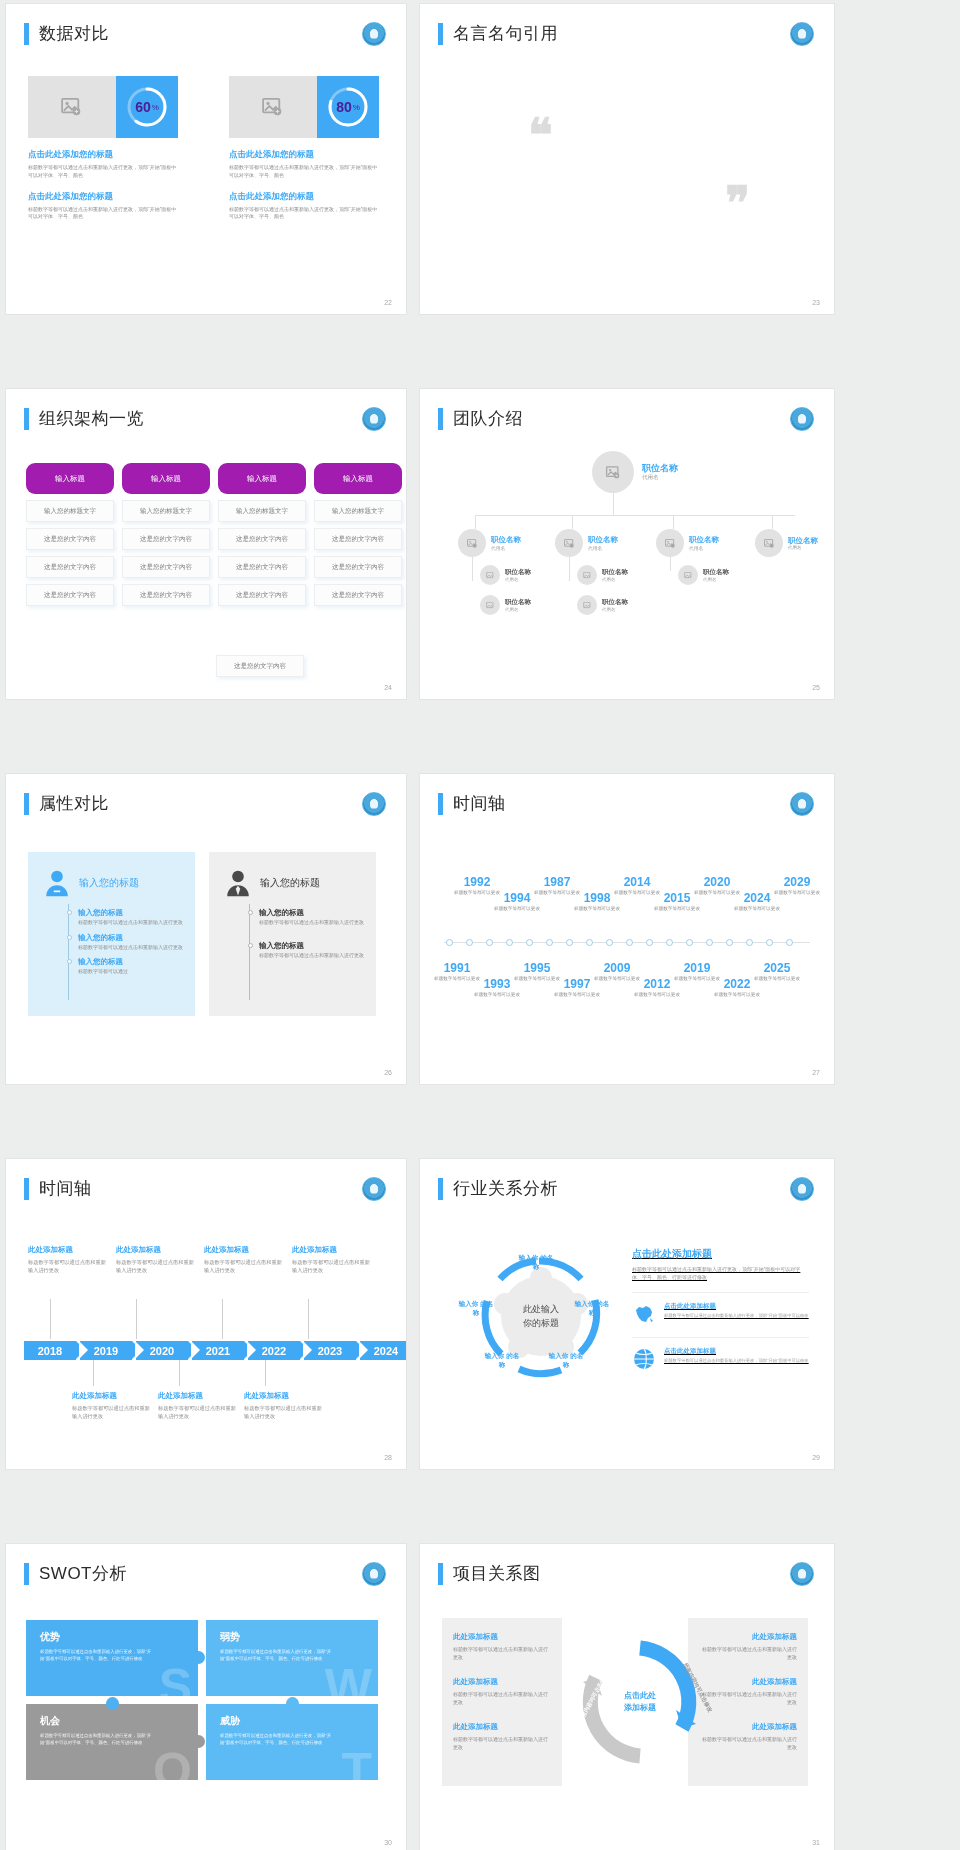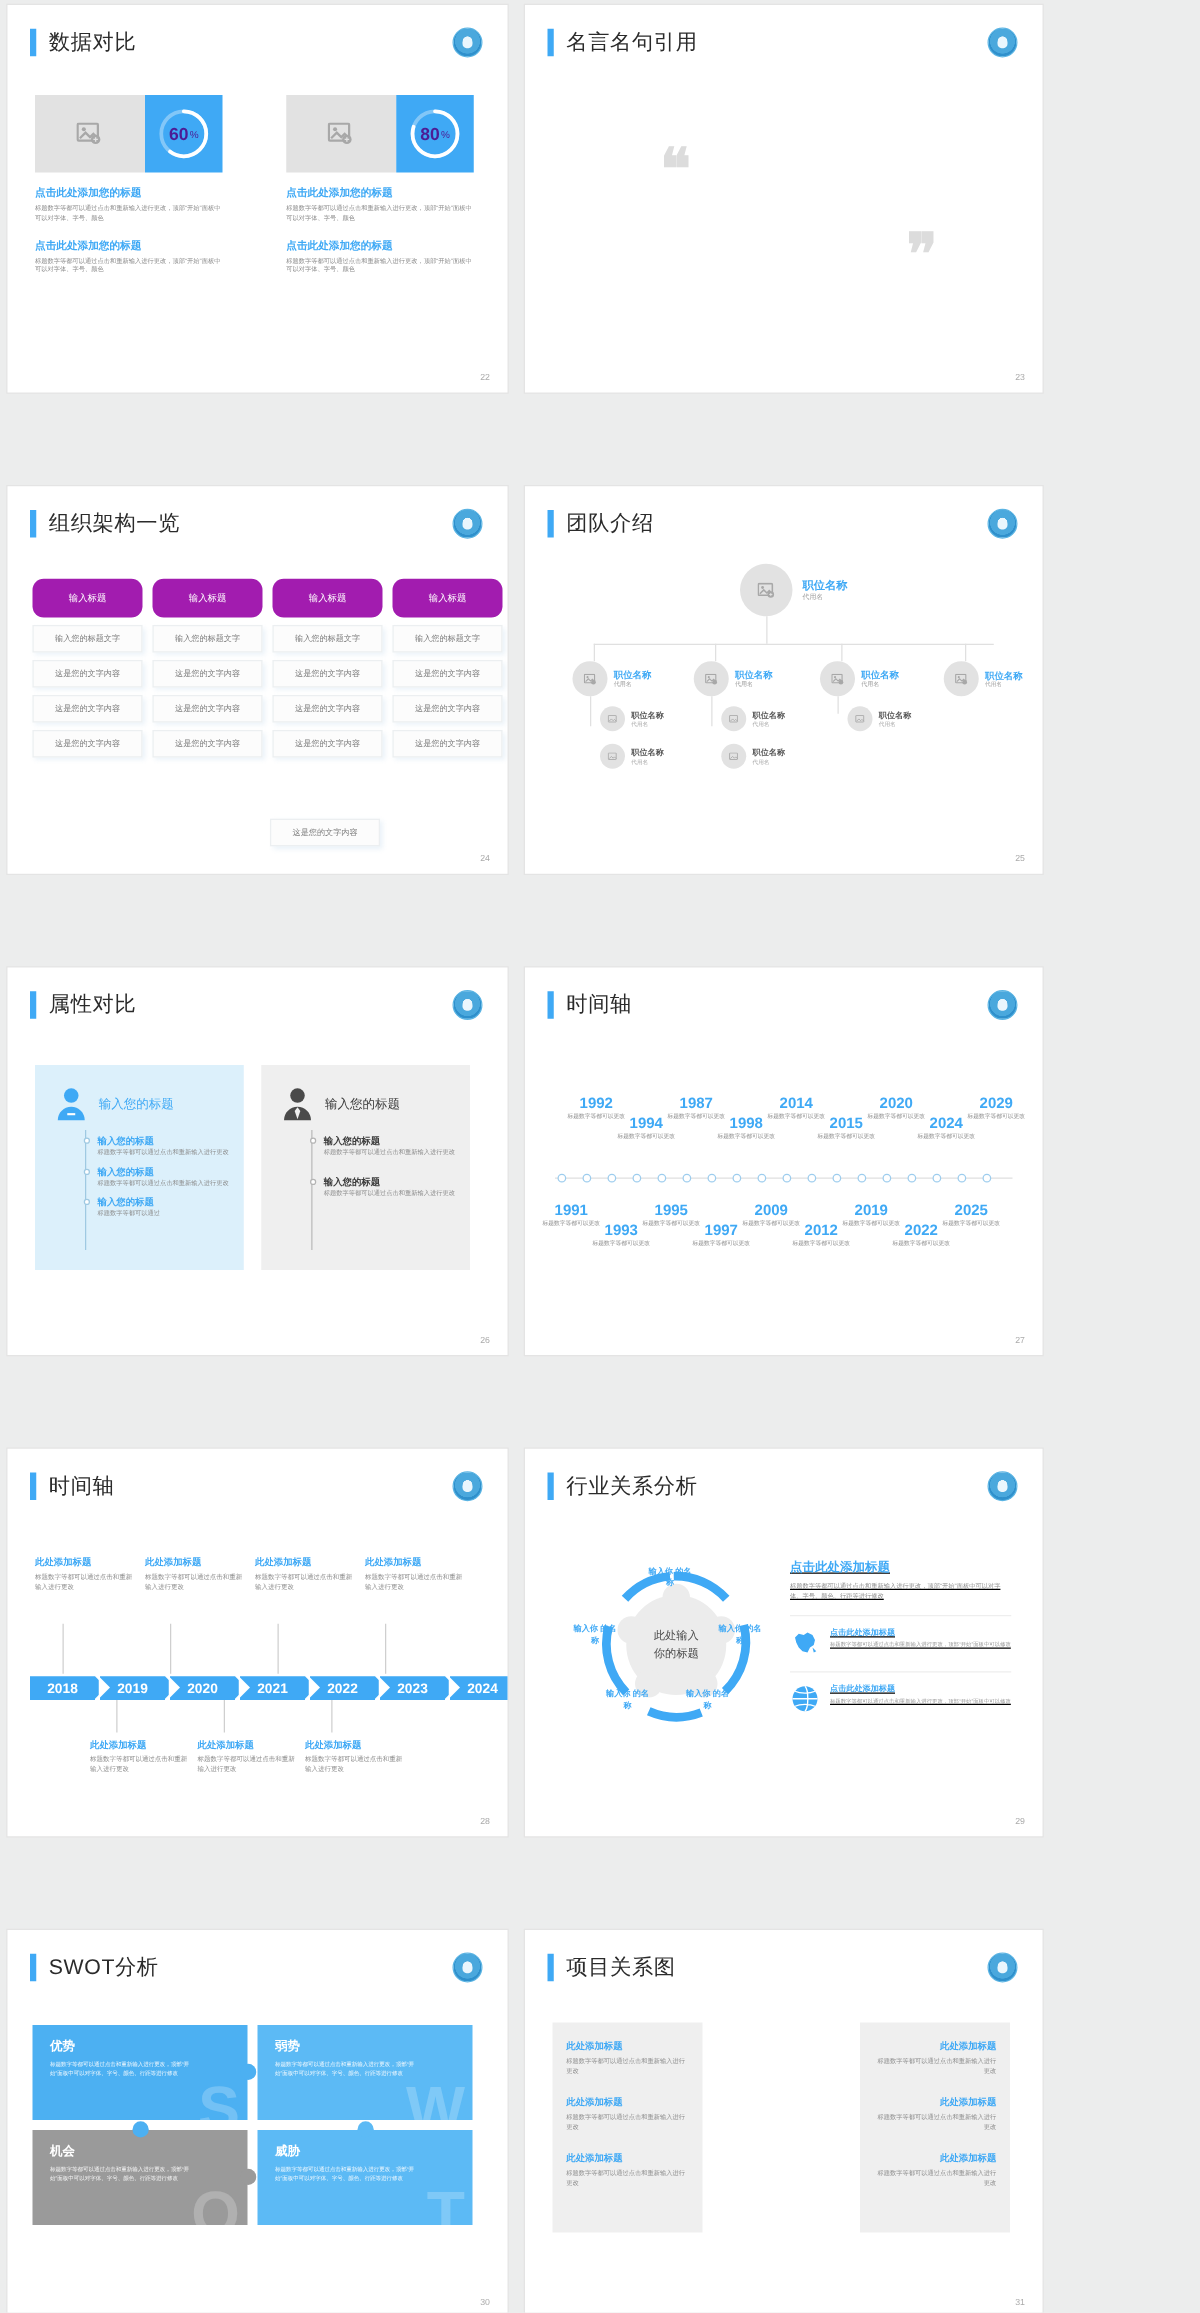--- a/index.html
+++ b/index.html
@@ -824,16 +824,30 @@
       <div class="pr-item">
         <div class="pr-h">此处添加标题</div>
         <div class="pr-p">标题数字等都可以通过点击和重新输入进行更改</div>
       </div>
       <div class="pr-item">
         <div class="pr-h">此处添加标题</div>
         <div class="pr-p">标题数字等都可以通过点击和重新输入进行更改</div>
       </div>
     </div>
 
+    <div class="pr-mid">
+      <svg viewBox="0 0 140 140" width="140" height="140">
+        <path d="M70 16 A54 54 0 0 1 112 96" fill="none" stroke="#3fa9f5" stroke-width="15"></path>
+        <path d="M112 96 l14 -4 -20 -14 z" fill="#3fa9f5"></path>
+        <path d="M70 124 A54 54 0 0 1 26 46" fill="none" stroke="#c9c9c9" stroke-width="15"></path>
+        <path d="M26 46 l-13 4 19 14 z" fill="#c9c9c9"></path>
+        <circle cx="70" cy="70" r="36" fill="#fff"></circle>
+      </svg>
+      <div class="pr-mid-txt">
+        <span>点击此处</span><br><span>添加标题</span>
+      </div>
+      <div class="arcLbl" style="left:-4px;top:62px;transform:rotate(-62deg);">所有内容均可点击修改</div>
+      <div class="arcLbl" style="left:100px;top:52px;transform:rotate(62deg);color:#9a9a9a;">所有内容均可点击修改</div>
+    </div>
     <div class="pgnum">31</div>
   </div>
 
 </div>
 
 </body></html>

